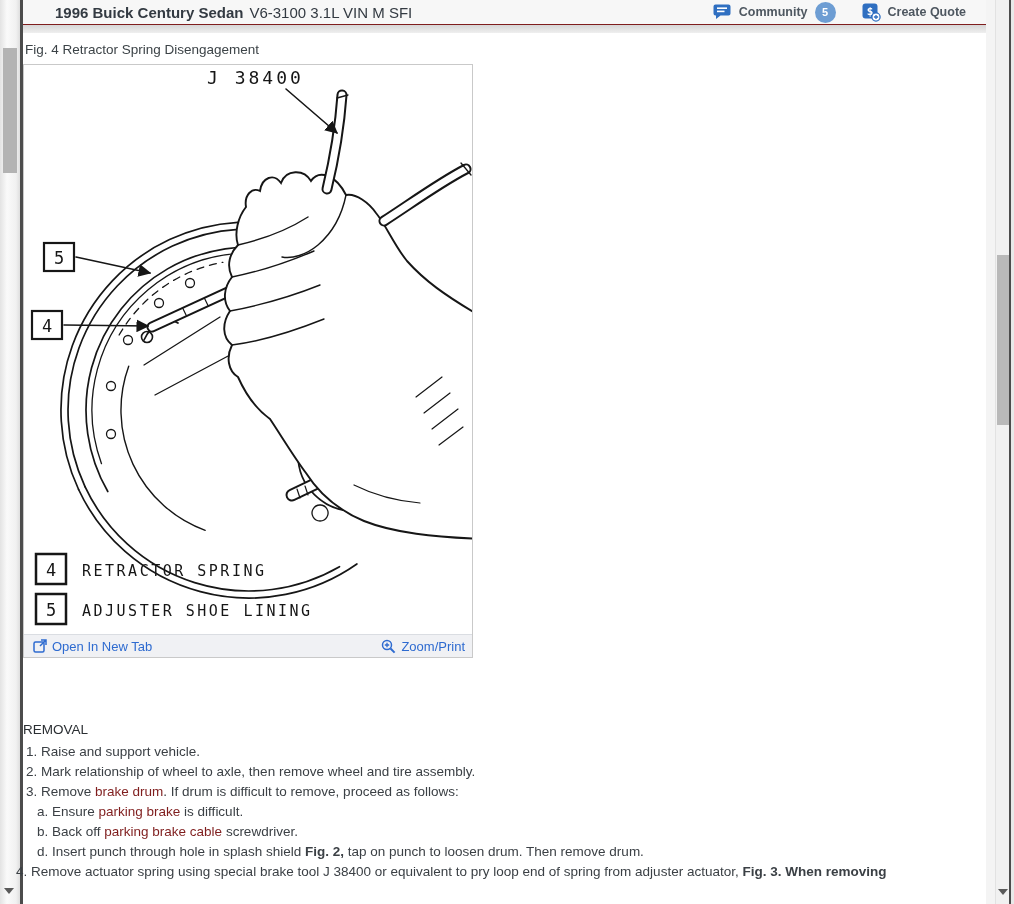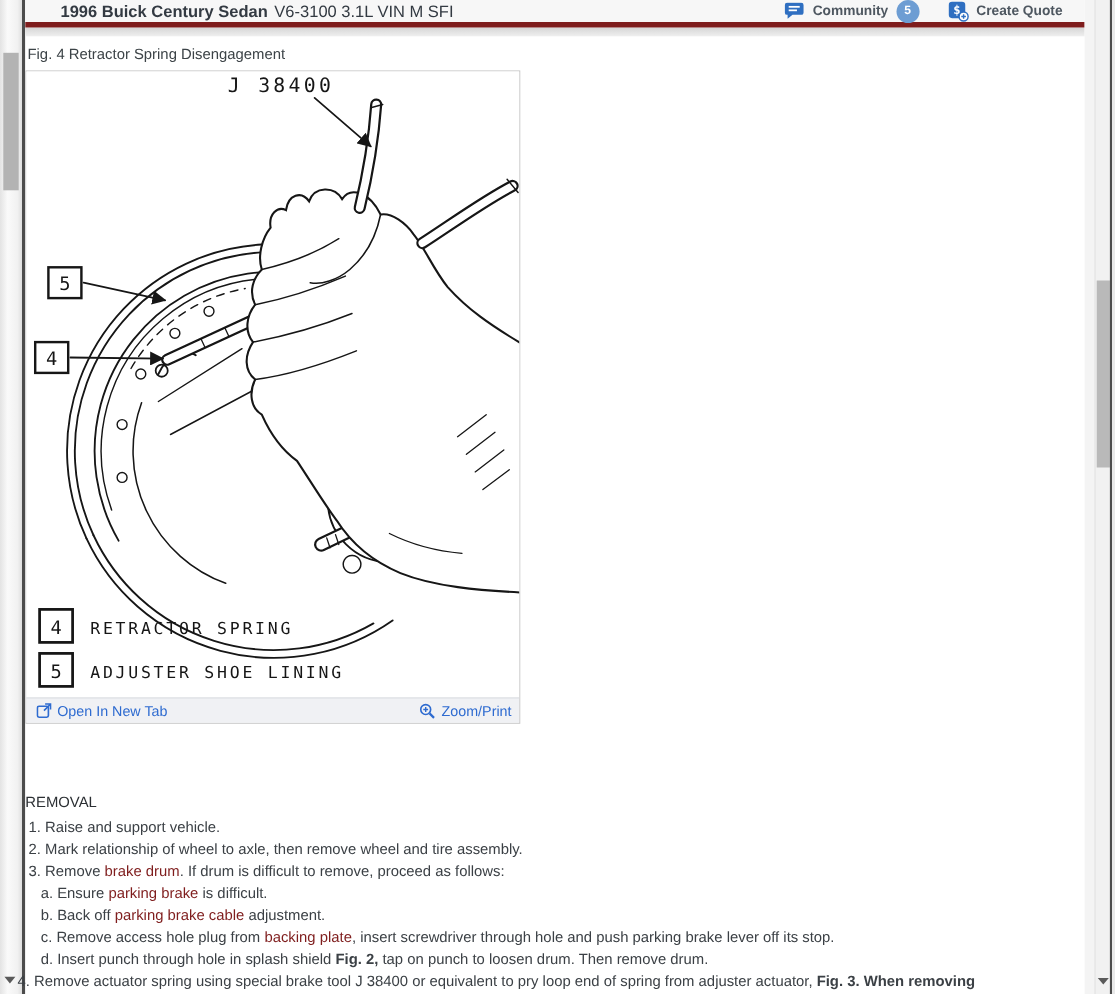--- a/index.html
+++ b/index.html
@@ -22,21 +22,21 @@
   .scrollbar-right { position:absolute; left:9px; top:0; width:14px; height:904px;
     background:#f1f1f1; border-left:1px solid #e2e2e2; }
   .scrollbar-right .thumb { position:absolute; left:1px; width:12px; top:255px; height:170px; background:#b9b9b9; }
   .scrollbar-right .sb-arrow { left:2px; bottom:9px; }
   .win-border-right { position:absolute; left:1009px; top:0; width:2px; height:904px; background:#4c4c4c; }
   .win-edge-right { position:absolute; left:1011px; top:0; width:3px; height:904px; background:#e9e9e9; }
 
   
   .main { position:absolute; left:23px; top:0; width:963px; height:904px; background:#fff; }
 
-  .header { position:relative; height:25px; background:#f7f7f7; border-bottom:5px solid #7f1d1d;
+  .header { position:relative; height:25px; background:#f7f7f7; border-bottom:1px solid #7f1d1d;
     display:flex; align-items:center; padding:0 20px 0 32px; }
   .title { font-size:15px; color:#333a42; white-space:nowrap; }
   .title b { font-weight:bold; margin-right:6px; }
   .header-actions { margin-left:auto; display:flex; align-items:center; gap:26px;justify-content:space-between; }
   .hbtn { display:flex; align-items:center; gap:7px; cursor:pointer; }
   .hbtn .lbl { font-size:12.5px; font-weight:bold; color:#4e5760; }
   .badge { width:21px; height:21px; border-radius:50%; background:#6d9dd3; color:#fff;
     font-size:11px; font-weight:bold; display:flex; align-items:center; justify-content:center; }
   .header-band { height:8px; background:linear-gradient(#d6d6d6,#efefef); }
 
@@ -222,22 +222,21 @@
         </div>
       </div>
 
       <div class="removal">
         <div class="heading">REMOVAL</div>
         <div>
             <div class="step" style="text-indent: 15px;"><span class="pln">1. Raise and support vehicle.</span></div>
             <div class="step" style="text-indent: 15px;"><span class="pln">2. Mark relationship of wheel to axle, then remove wheel and tire assembly.</span></div>
             <div class="step" style="text-indent: 15px;"><span class="pln">3. Remove </span><span class="lnk">brake drum</span><span class="pln">. If drum is difficult to remove, proceed as follows:</span></div>
             <div class="step" style="text-indent: 26px;"><span class="pln">a. Ensure </span><span class="lnk">parking brake</span><span class="pln"> is difficult.</span></div>
-            <div class="step" style="text-indent: 26px;"><span class="pln">b. Back off </span><span class="lnk">parking brake cable</span><span class="pln"> adjustment.</span></div>
-            <div class="step" style="text-indent: 26px;"><span class="pln">c. Remove access hole plug from </span><span class="lnk">backing plate</span><span class="pln">, insert screwdriver through hole and push parking brake lever off its stop.</span></div>
+            <div class="step" style="text-indent: 26px;"><span class="pln">b. Back off </span><span class="lnk">parking brake cable</span><span class="pln"> screwdriver.</span></div>
             <div class="step" style="text-indent: 26px;"><span class="pln">d. Insert punch through hole in splash shield </span><span class="bld">Fig. 2,</span><span class="pln"> tap on punch to loosen drum. Then remove drum.</span></div>
             <div class="step" style="text-indent: 5px;"><span class="pln">4. Remove actuator spring using special brake tool J 38400 or equivalent to pry loop end of spring from adjuster actuator, </span><span class="bld">Fig. 3. When removing</span><br></div>
           </div>
       </div>
     </div>
   </div>
 
   <div class="right-gutter">
     <div class="scrollbar-right">
       <div class="thumb"></div>

